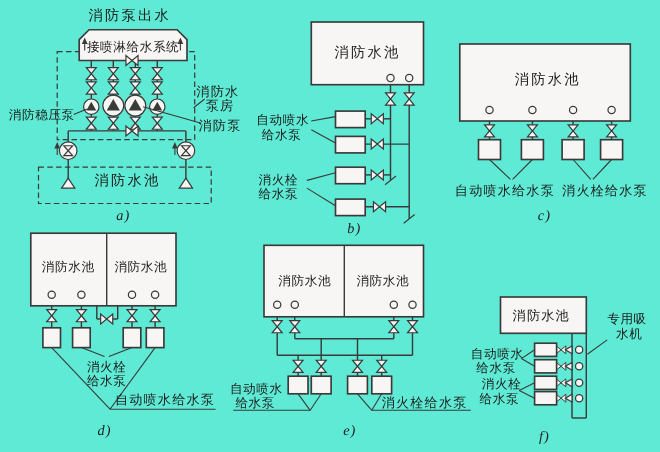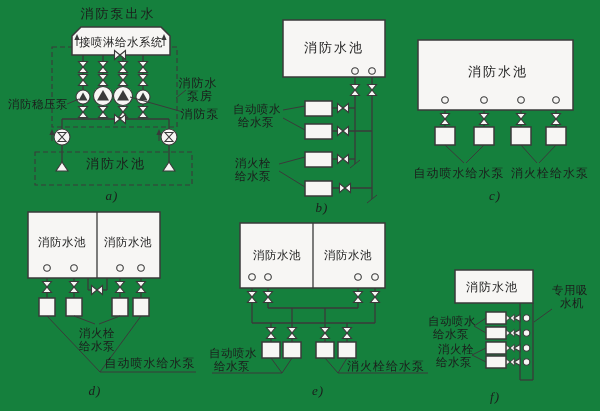--- a/index.html
+++ b/index.html
@@ -1,16 +1,16 @@
 <!DOCTYPE html>
 <html><head>
 <meta charset="utf-8">
 <style>
   html,body{margin:0;padding:0;background:#e9e8e6;}
-  .stage{position:relative;width:600px;height:411px;background:#15803d;overflow:hidden;}
+  .stage{position:relative;width:600px;height:411px;background:#5eead4;overflow:hidden;}
   svg{display:block;}
   .ln{stroke:#3a3a3a;stroke-width:1.3;fill:none;}
   .lnt{stroke:#3a3a3a;stroke-width:1;fill:none;}
   .dash{stroke:#3a3a3a;stroke-width:1.1;fill:none;stroke-dasharray:5 3;}
   .box{fill:#f7f6f4;stroke:#3a3a3a;stroke-width:1.5;}
   .sym{fill:#f7f6f4;stroke:#3a3a3a;stroke-width:1.1;fill-rule:evenodd;}
   .symf{fill:#3a3a3a;stroke:none;}
   text{font-family:"Liberation Serif","DejaVu Serif",serif;fill:#1c1c1c;}
   .t11{font-size:11.5px;letter-spacing:0.5px;}
   .t12{font-size:12px;letter-spacing:1px;}

